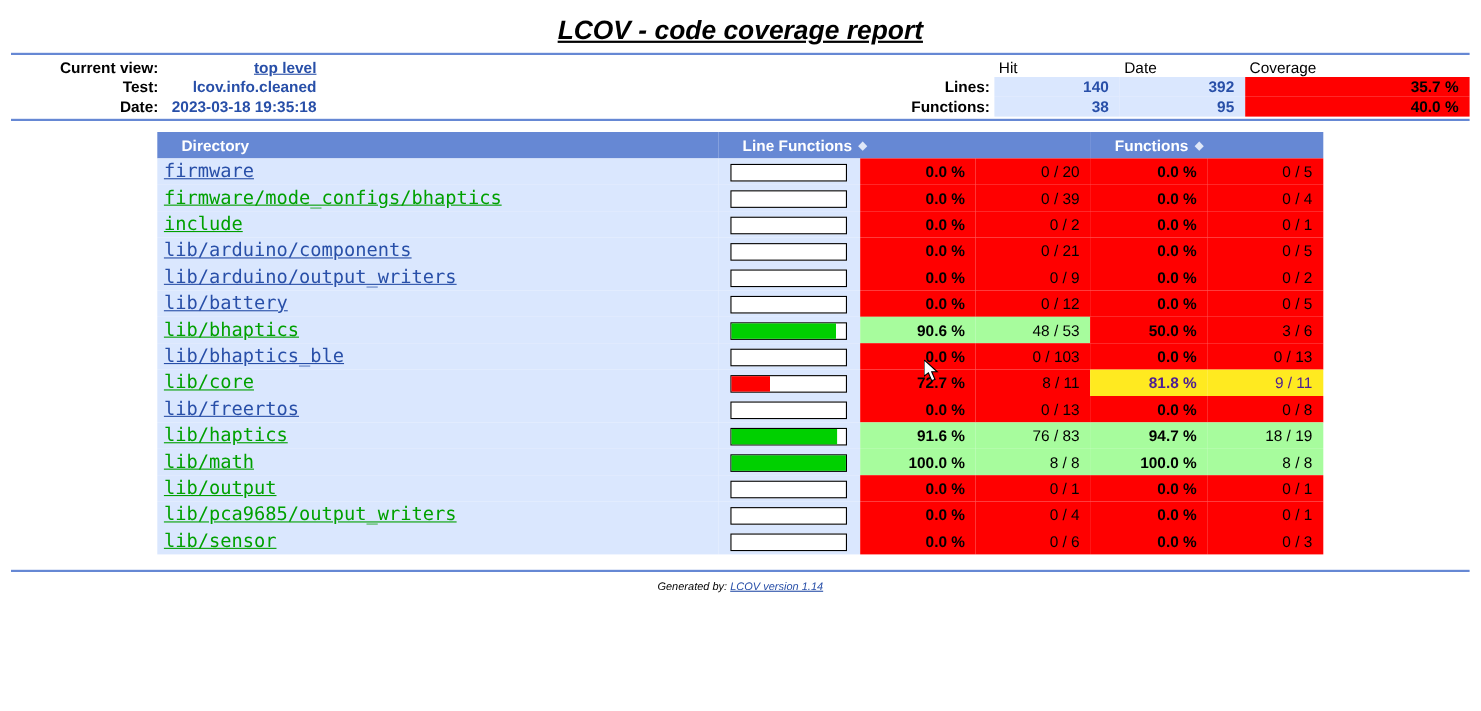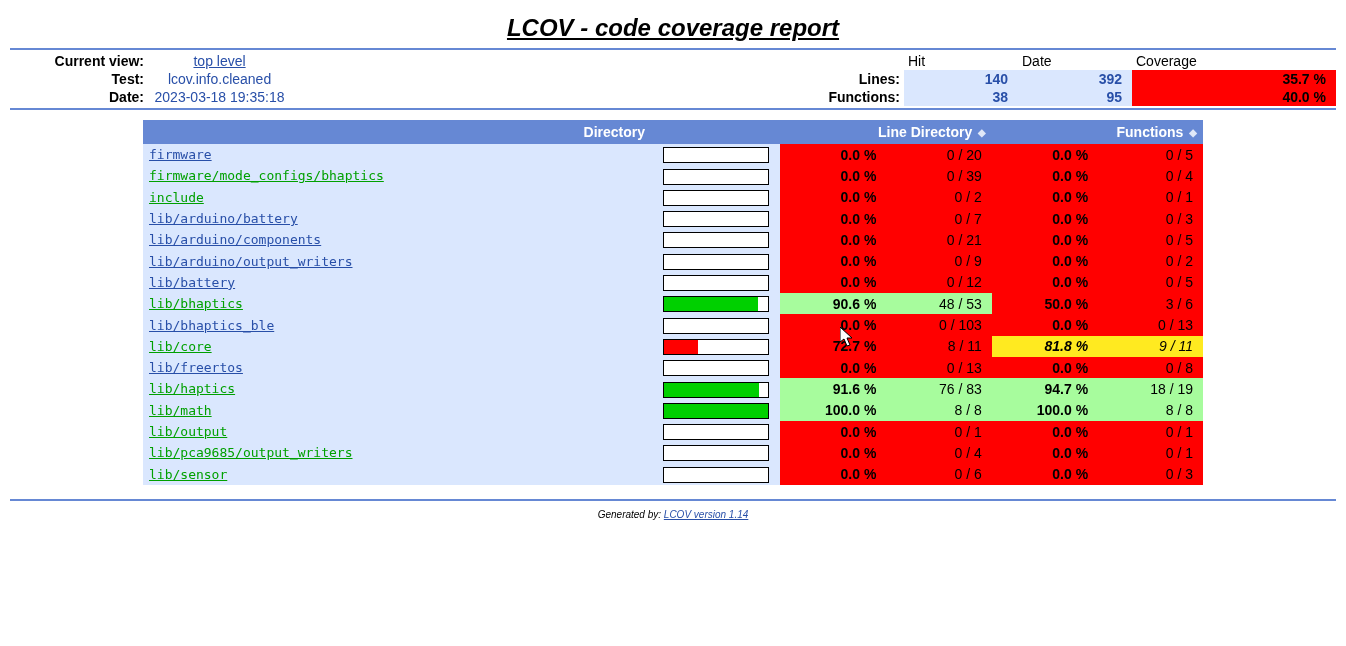--- a/index.html
+++ b/index.html
@@ -30,23 +30,23 @@
   table.header td {
     padding: 1px 4px;
     white-space: nowrap;
   }
   .hdr-label {
     text-align: right;
     font-weight: bold;
     width: 130px;
   }
   .hdr-value {
-    text-align: center;
+    text-align: right;
     color: #284fa8;
-    font-weight: normal;
+    font-weight: bold;
   }
   .hdr-value a {
     color: #284fa8;
     text-decoration: underline;
   }
   .hdr-spacer { width: 40%; }
   .hdr-rowlabel {
     text-align: right;
     font-weight: bold;
   }
@@ -62,47 +62,47 @@
     padding-right: 10px !important;
     margin-top: 18px;
   }
   .hdr-cov {
     text-align: right;
     font-weight: bold;
     width: 190px;
     padding-right: 10px !important;
   }
   .lo-bg { background: #ff0000; color: #000; }
-  .md-bg { background: #ffea20; color: #000000; font-style: italic; }
+  .md-bg { background: #ffea20; color: #4c1d95; }
   .hi-bg { background: #a7fc9d; color: #000; }
 
   .cov-wrap {
     width: 1060px;
     margin: 10px auto 0;
   }
   table.cov {
     width: 100%;
     border-collapse: collapse;
     font-size: 14px;
   }
   table.cov th {
     background: #6688d4;
     color: #fff;
     font-weight: bold;
-    text-align: right;
-    padding: 4px 6px;
+    text-align: left;
+    padding: 4px 22px;
   }
   table.cov td {
     padding: 2px 6px;
     vertical-align: middle;
   }
   td.dir {
     background: #dae7fe;
     font-family: monospace;
-    font-size: 13px;
+    font-size: 17px;
     width: 518px;
   }
   td.dir a {
     color: #284fa8;
     text-decoration: underline;
   }
   td.dir a.hi-link { color: #00a000; }
   td.bar {
     background: #dae7fe;
     width: 118px;
@@ -191,21 +191,21 @@
 </tbody>
   </table>
 
 <div class="ruler"></div>
 
 <div class="cov-wrap">
 <table class="cov">
   <thead>
     <tr>
       <th><span>Directory</span></th>
-      <th colspan="3"><span>Line Directory</span> <span class="sort-ind">◆</span></th>
+      <th colspan="3"><span>Line Functions</span> <span class="sort-ind">◆</span></th>
       <th colspan="2"><span>Functions</span> <span class="sort-ind">◆</span></th>
     </tr>
   </thead>
   <tbody id="cov-body">
         <tr>
           <td class="dir"><a href="#">firmware</a></td>
           <td class="bar"><span class="bar-outer"><div class="bar-fill-lo" style="width: 0%;"></div></span></td>
           <td class="pct lo-bg">0.0 %</td>
           <td class="frac lo-bg">0 / 20</td>
           <td class="pct lo-bg">0.0 %</td>
@@ -219,28 +219,20 @@
           <td class="pct lo-bg">0.0 %</td>
           <td class="frac lo-bg">0 / 4</td>
         </tr>
         <tr>
           <td class="dir"><a href="#" class="hi-link">include</a></td>
           <td class="bar"><span class="bar-outer"><div class="bar-fill-lo" style="width: 0%;"></div></span></td>
           <td class="pct lo-bg">0.0 %</td>
           <td class="frac lo-bg">0 / 2</td>
           <td class="pct lo-bg">0.0 %</td>
           <td class="frac lo-bg">0 / 1</td>
-        </tr>
-        <tr>
-          <td class="dir"><a href="#">lib/arduino/battery</a></td>
-          <td class="bar"><span class="bar-outer"><div class="bar-fill-lo" style="width: 0%;"></div></span></td>
-          <td class="pct lo-bg">0.0 %</td>
-          <td class="frac lo-bg">0 / 7</td>
-          <td class="pct lo-bg">0.0 %</td>
-          <td class="frac lo-bg">0 / 3</td>
         </tr>
         <tr>
           <td class="dir"><a href="#">lib/arduino/components</a></td>
           <td class="bar"><span class="bar-outer"><div class="bar-fill-lo" style="width: 0%;"></div></span></td>
           <td class="pct lo-bg">0.0 %</td>
           <td class="frac lo-bg">0 / 21</td>
           <td class="pct lo-bg">0.0 %</td>
           <td class="frac lo-bg">0 / 5</td>
         </tr>
         <tr>

